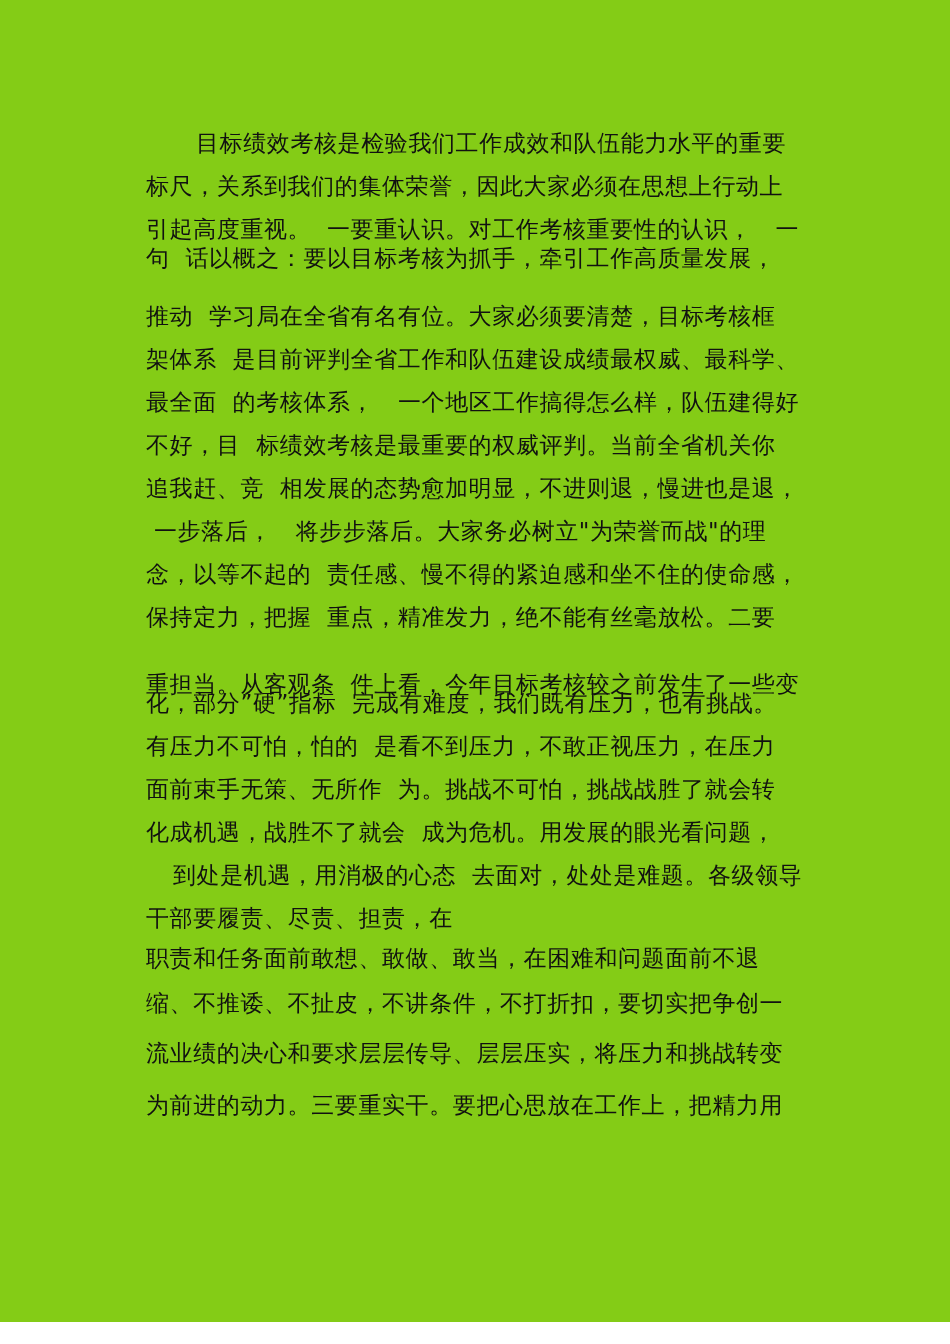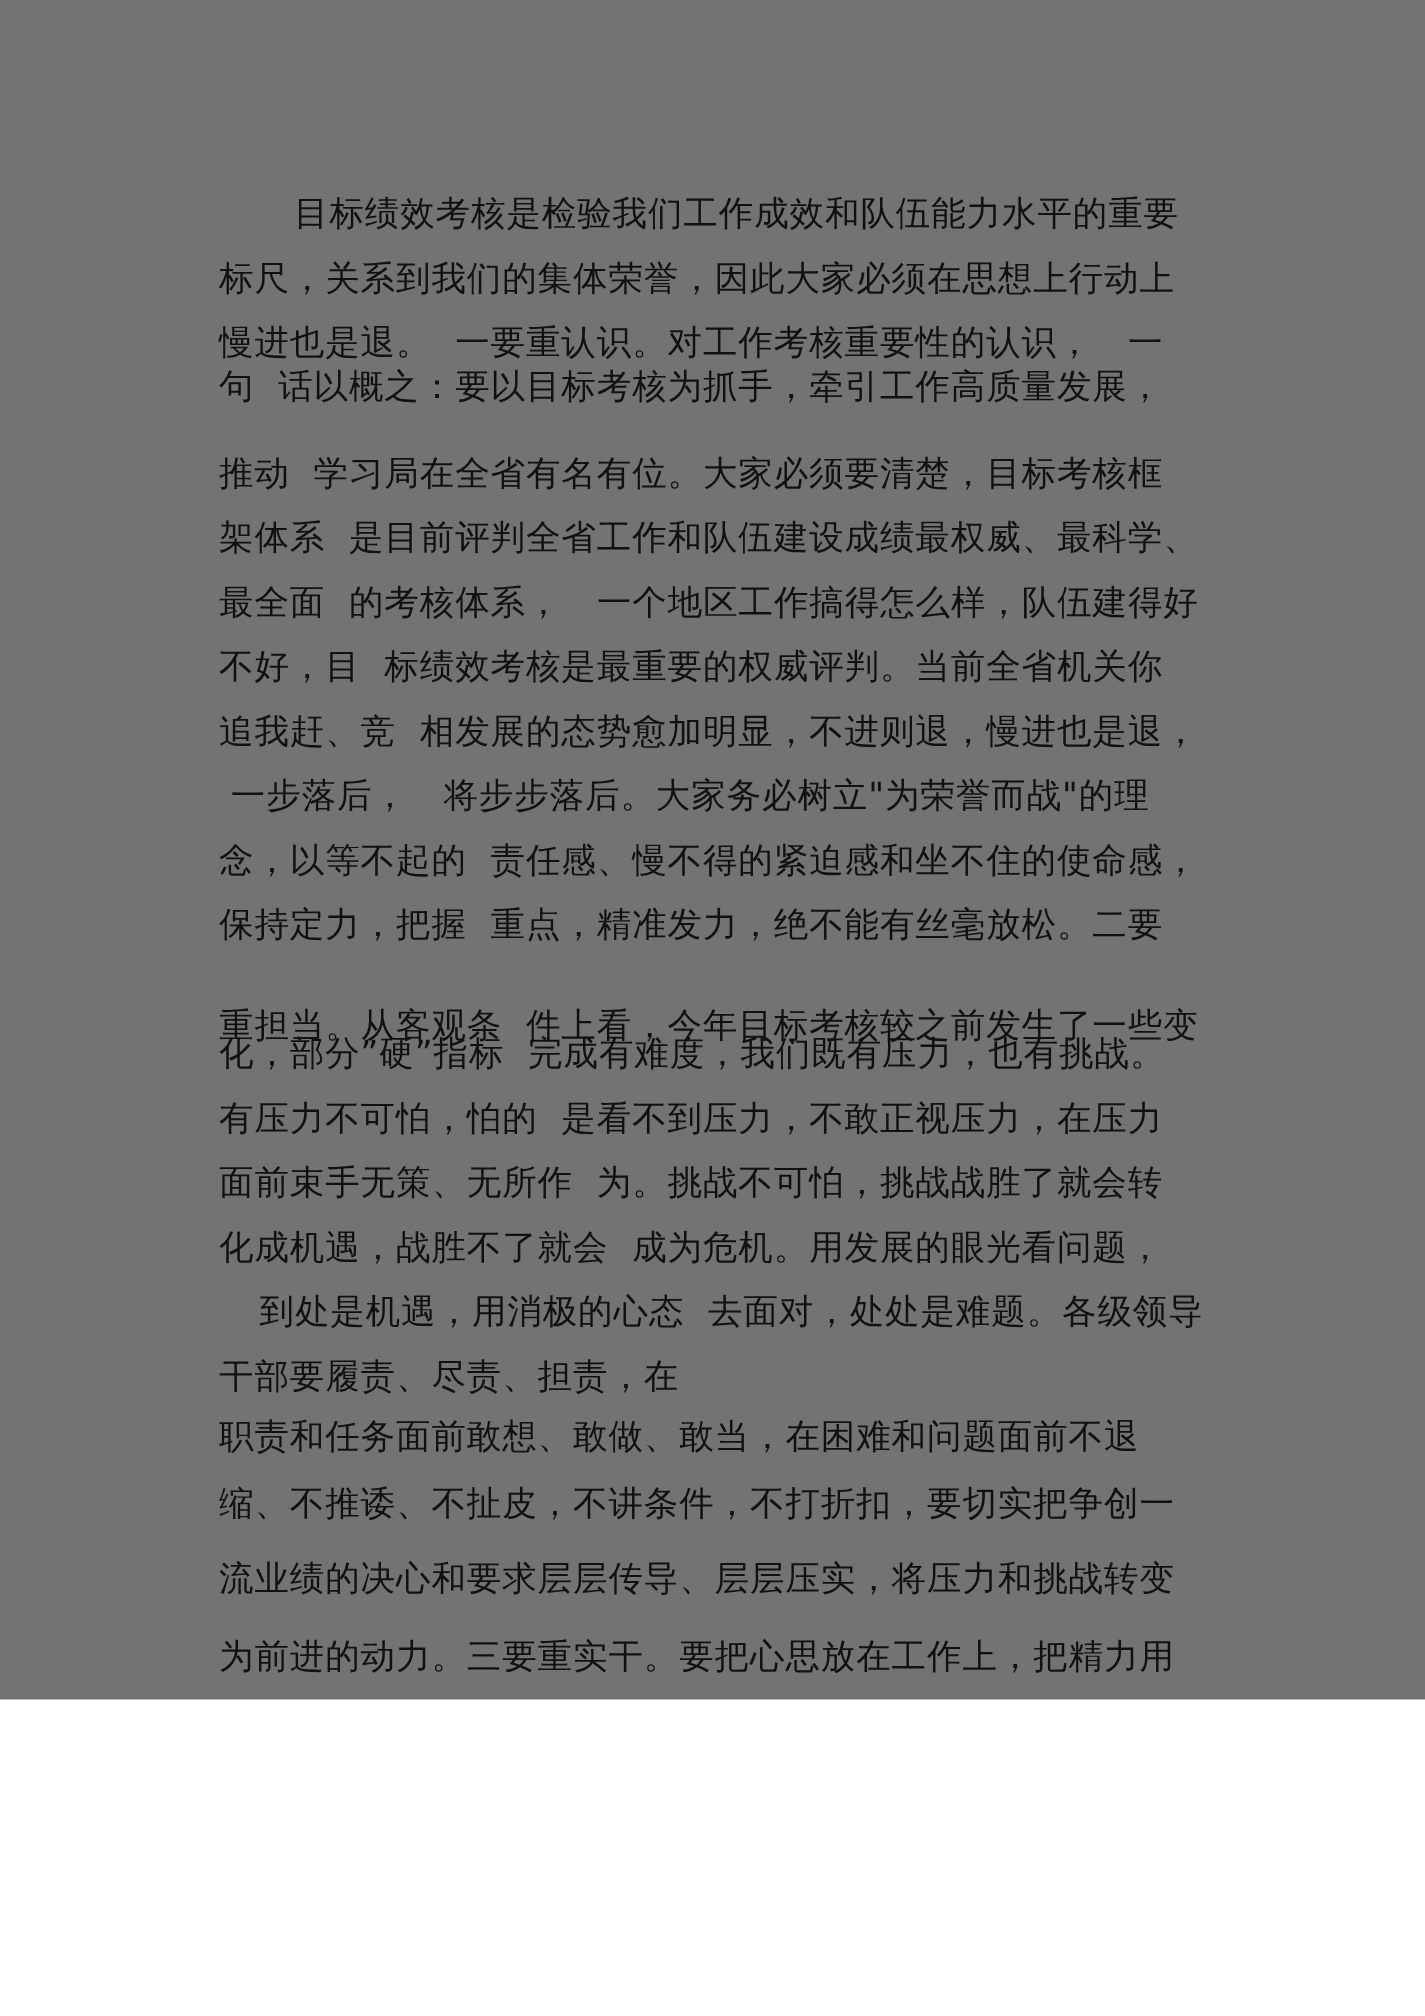--- a/index.html
+++ b/index.html
@@ -1,35 +1,35 @@
 <!DOCTYPE html>
 <html><head>
 <meta charset="utf-8">
 <style>
   html, body { margin:0; padding:0; background:#ffffff; }
   body { width:950px; height:1344px; position:relative; overflow:hidden; }
-  .page { position:absolute; left:0; top:0; width:950px; height:1133px; background:#737373; }
+  .page { position:absolute; left:0; top:0; width:950px; height:1322px; background:#84cc16; }
   .line {
     position:absolute;
     left:146px;
     white-space:pre;
     font-family: "DejaVu Sans", sans-serif;
     font-size:23px;
     line-height:30px;
     color:#111111;
     letter-spacing:0.6px;
   }
 </style>
 </head>
 <body>
 
 <div class="page">
   <div class="line" style="left:196px;top:128px;">目标绩效考核是检验我们工作成效和队伍能力水平的重要</div>
   <div class="line" style="top:171px;">标尺，关系到我们的集体荣誉，因此大家必须在思想上行动上</div>
-  <div class="line" style="top:214px;">慢进也是退。  一要重认识。对工作考核重要性的认识，   一</div>
+  <div class="line" style="top:214px;">引起高度重视。  一要重认识。对工作考核重要性的认识，   一</div>
   <div class="line" style="top:243px;">句  话以概之：要以目标考核为抓手，牵引工作高质量发展，</div>
   <div class="line" style="top:301px;">推动  学习局在全省有名有位。大家必须要清楚，目标考核框</div>
   <div class="line" style="top:344px;">架体系  是目前评判全省工作和队伍建设成绩最权威、最科学、</div>
   <div class="line" style="top:387px;">最全面  的考核体系，   一个地区工作搞得怎么样，队伍建得好</div>
   <div class="line" style="top:430px;">不好，目  标绩效考核是最重要的权威评判。当前全省机关你</div>
   <div class="line" style="top:473px;">追我赶、竞  相发展的态势愈加明显，不进则退，慢进也是退，</div>
   <div class="line" style="top:516px;"> 一步落后，   将步步落后。大家务必树立"为荣誉而战"的理</div>
   <div class="line" style="top:559px;">念，以等不起的  责任感、慢不得的紧迫感和坐不住的使命感，</div>
   <div class="line" style="top:602px;">保持定力，把握  重点，精准发力，绝不能有丝毫放松。二要</div>
   <div class="line" style="top:645px;margin-top:24px;">重担当。从客观条  件上看，今年目标考核较之前发生了一些变</div>

